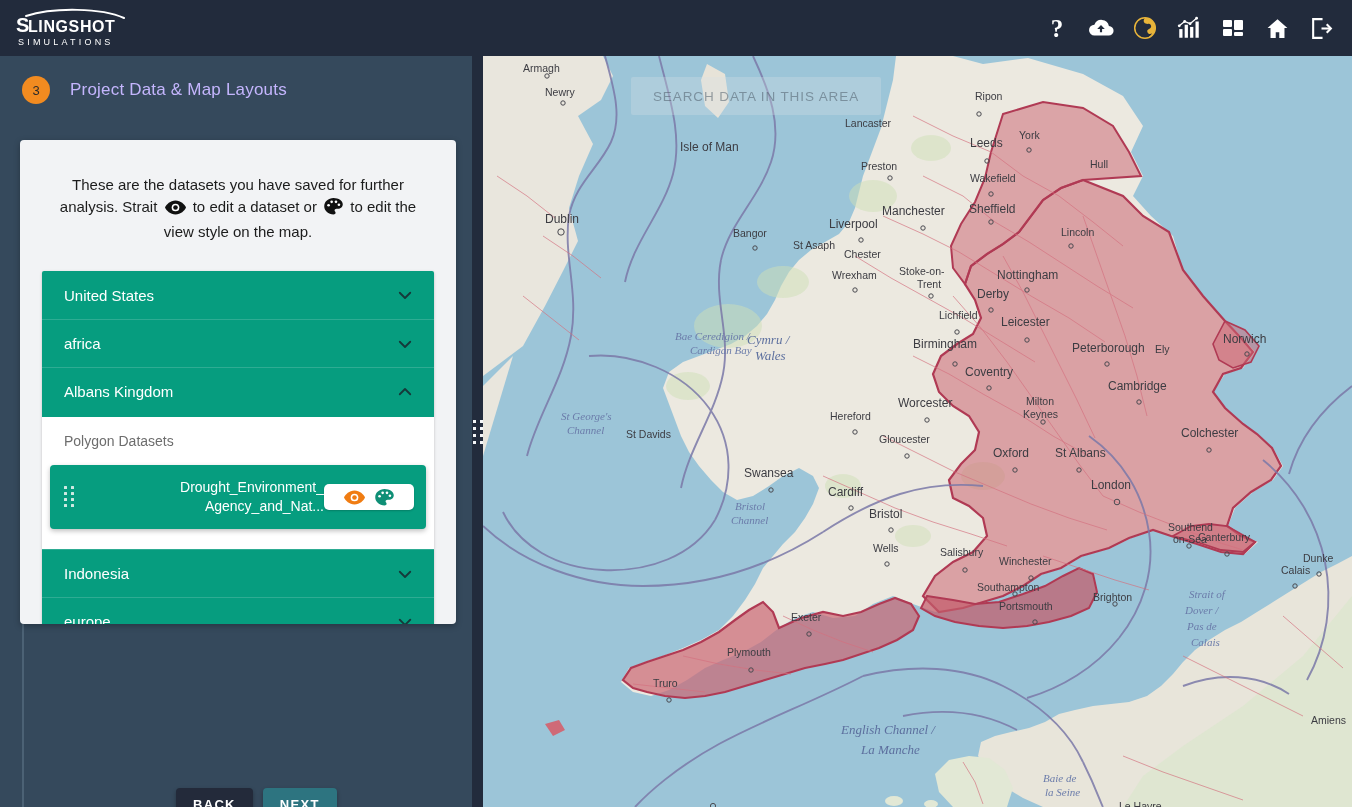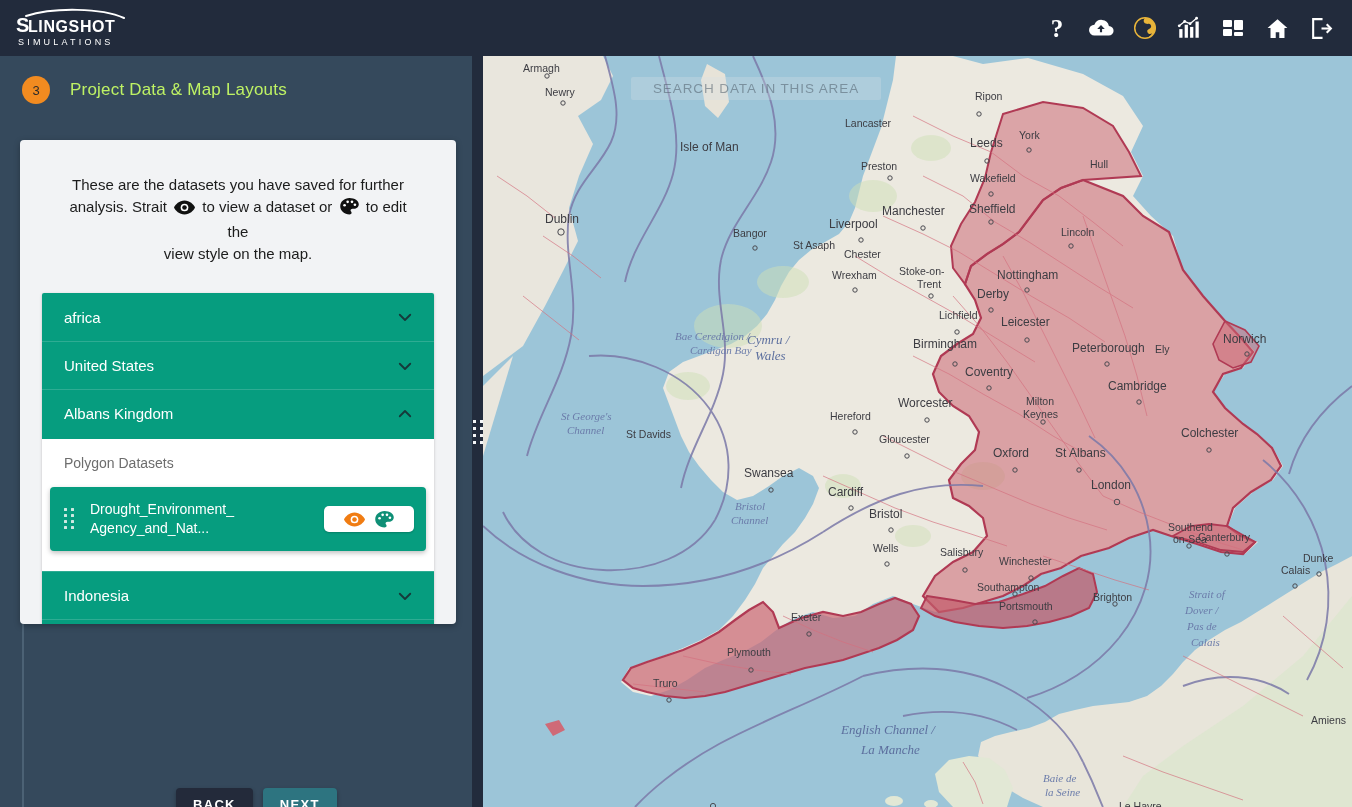--- a/index.html
+++ b/index.html
@@ -46,21 +46,21 @@
     margin-top: 10px;
   }
   .step-badge {
     width: 28px; height: 28px; border-radius: 50%;
     background: #f28b20; color: #2b2b2b;
     font-size: 13px; display: flex; align-items: center; justify-content: center;
     flex: 0 0 auto;
   }
   .step-title {
     margin-left: 20px;
-    color: #bef264; font-size: 17px; letter-spacing: .2px;
+    color: #c4b5fd; font-size: 17px; letter-spacing: .2px;
   }
   .step-rail {
     position: absolute; left: 22px; top: 104px;
     width: 2px; height: 684px;
     background: #4c6275;
   }
 
   .card {
     position: absolute; left: 20px; top: 84px;
     width: 436px; height: 484px;
@@ -95,20 +95,21 @@
     font-size: 14px; color: #6d6d6d;
     padding: 2px 0 16px 22px;
   }
   .dataset {
     margin: 0 8px; height: 64px;
     background: #069d7f; border-radius: 4px;
     box-shadow: 0 2px 5px rgba(0,0,0,.25);
     display: flex; align-items: center;
     padding: 0 12px 0 14px;
     cursor: pointer;
+    text-align: right;
   }
   .grip { width: 10px; height: 22px; display: grid; grid-template-columns: 3px 3px; grid-template-rows: repeat(4, 3px); gap: 3px 4px; flex: 0 0 auto; }
   .grip i { display: block; width: 3px; height: 3px; background: #cfe9e2; border-radius: .5px; }
   .ds-name {
     flex: 1; margin-left: 16px;
     color: #ffffff; font-size: 14px; line-height: 19px;
     white-space: pre-line;
   }
   .ds-actions {
     background: #ffffff; border-radius: 5px;
@@ -161,21 +162,21 @@
     width: 869px; height: 751px;
     overflow: hidden;
     background: #9cc5d8;
     z-index: 10;
     text-decoration: underline;
   }
   .map svg { position: absolute; left: 0; top: 0; display: block; }
 
   .search-area-btn {
     position: absolute; left: 148px; top: 21px;
-    width: 250px; height: 23px;
+    width: 250px; height: 38px;
     background: rgba(215,224,229,.30);
     border: none; border-radius: 2px;
     color: rgba(80,95,108,.55);
     font-size: 13.5px; letter-spacing: .9px;
     font-family: "Liberation Sans", sans-serif;
     cursor: pointer;
     display: flex; align-items: center; justify-content: center;
     z-index: 6;
   }
 
@@ -280,50 +281,50 @@
       <div class="card-intro">
         <span>These are the datasets you have saved for further</span><br>
         <span>analysis. Strait</span>
         <span class="inline-ico">
           <svg width="21" height="15" viewBox="0 0 24 16">
               <path d="M12 0C6 0 1.6 4.4 0 8c1.6 3.6 6 8 12 8s10.4-4.4 12-8c-1.6-3.6-6-8-12-8z" fill="#111111"></path>
               <circle cx="12" cy="8" r="4.4" fill="#ffffff"></circle>
               <circle cx="12" cy="8" r="2.6" fill="#111111"></circle>
             </svg>
         </span>
-        <span>to view a dataset or</span>
+        <span>to edit a dataset or</span>
         <span class="inline-ico">
           <svg width="19" height="17" viewBox="0 0 24 22">
               <path d="M12 0C5.4 0 0 4.7 0 10.6c0 5.8 5.4 10.6 12 10.6 1.6 0 2.7-1 2.7-2.2 0-.6-.3-1.1-.7-1.5-.4-.4-.6-.8-.6-1.4 0-1.2 1.1-2.2 2.5-2.2h1.7C21.3 13.9 24 11.5 24 8 24 3.6 18.6 0 12 0z" fill="#111111"></path>
               <circle cx="5.6" cy="9.4" r="1.7" fill="#ffffff"></circle>
               <circle cx="9.6" cy="5" r="1.7" fill="#ffffff"></circle>
               <circle cx="15.2" cy="5" r="1.7" fill="#ffffff"></circle>
               <circle cx="19" cy="8.8" r="1.7" fill="#ffffff"></circle>
             </svg>
         </span>
         <span>to edit the</span><br>
         <span>view style on the map.</span>
       </div>
 
       <div class="accordion">
 
         <div class="acc-item">
           <div class="acc-head">
-            <span>africa</span>
+            <span>United States</span>
             <span class="chev">
               <svg width="18" height="18" viewBox="0 0 24 24" fill="none" stroke="#16393a" stroke-width="2.4" stroke-linecap="round" stroke-linejoin="round">
                   <polyline points="5,9 12,16 19,9"></polyline>
                 </svg>
             </span>
           </div>
         </div>
 
         <div class="acc-item">
           <div class="acc-head">
-            <span>United States</span>
+            <span>africa</span>
             <span class="chev">
               <svg width="18" height="18" viewBox="0 0 24 24" fill="none" stroke="#16393a" stroke-width="2.4" stroke-linecap="round" stroke-linejoin="round">
                   <polyline points="5,9 12,16 19,9"></polyline>
                 </svg>
             </span>
           </div>
         </div>
 
         <div class="acc-item">
           <div class="acc-head">

